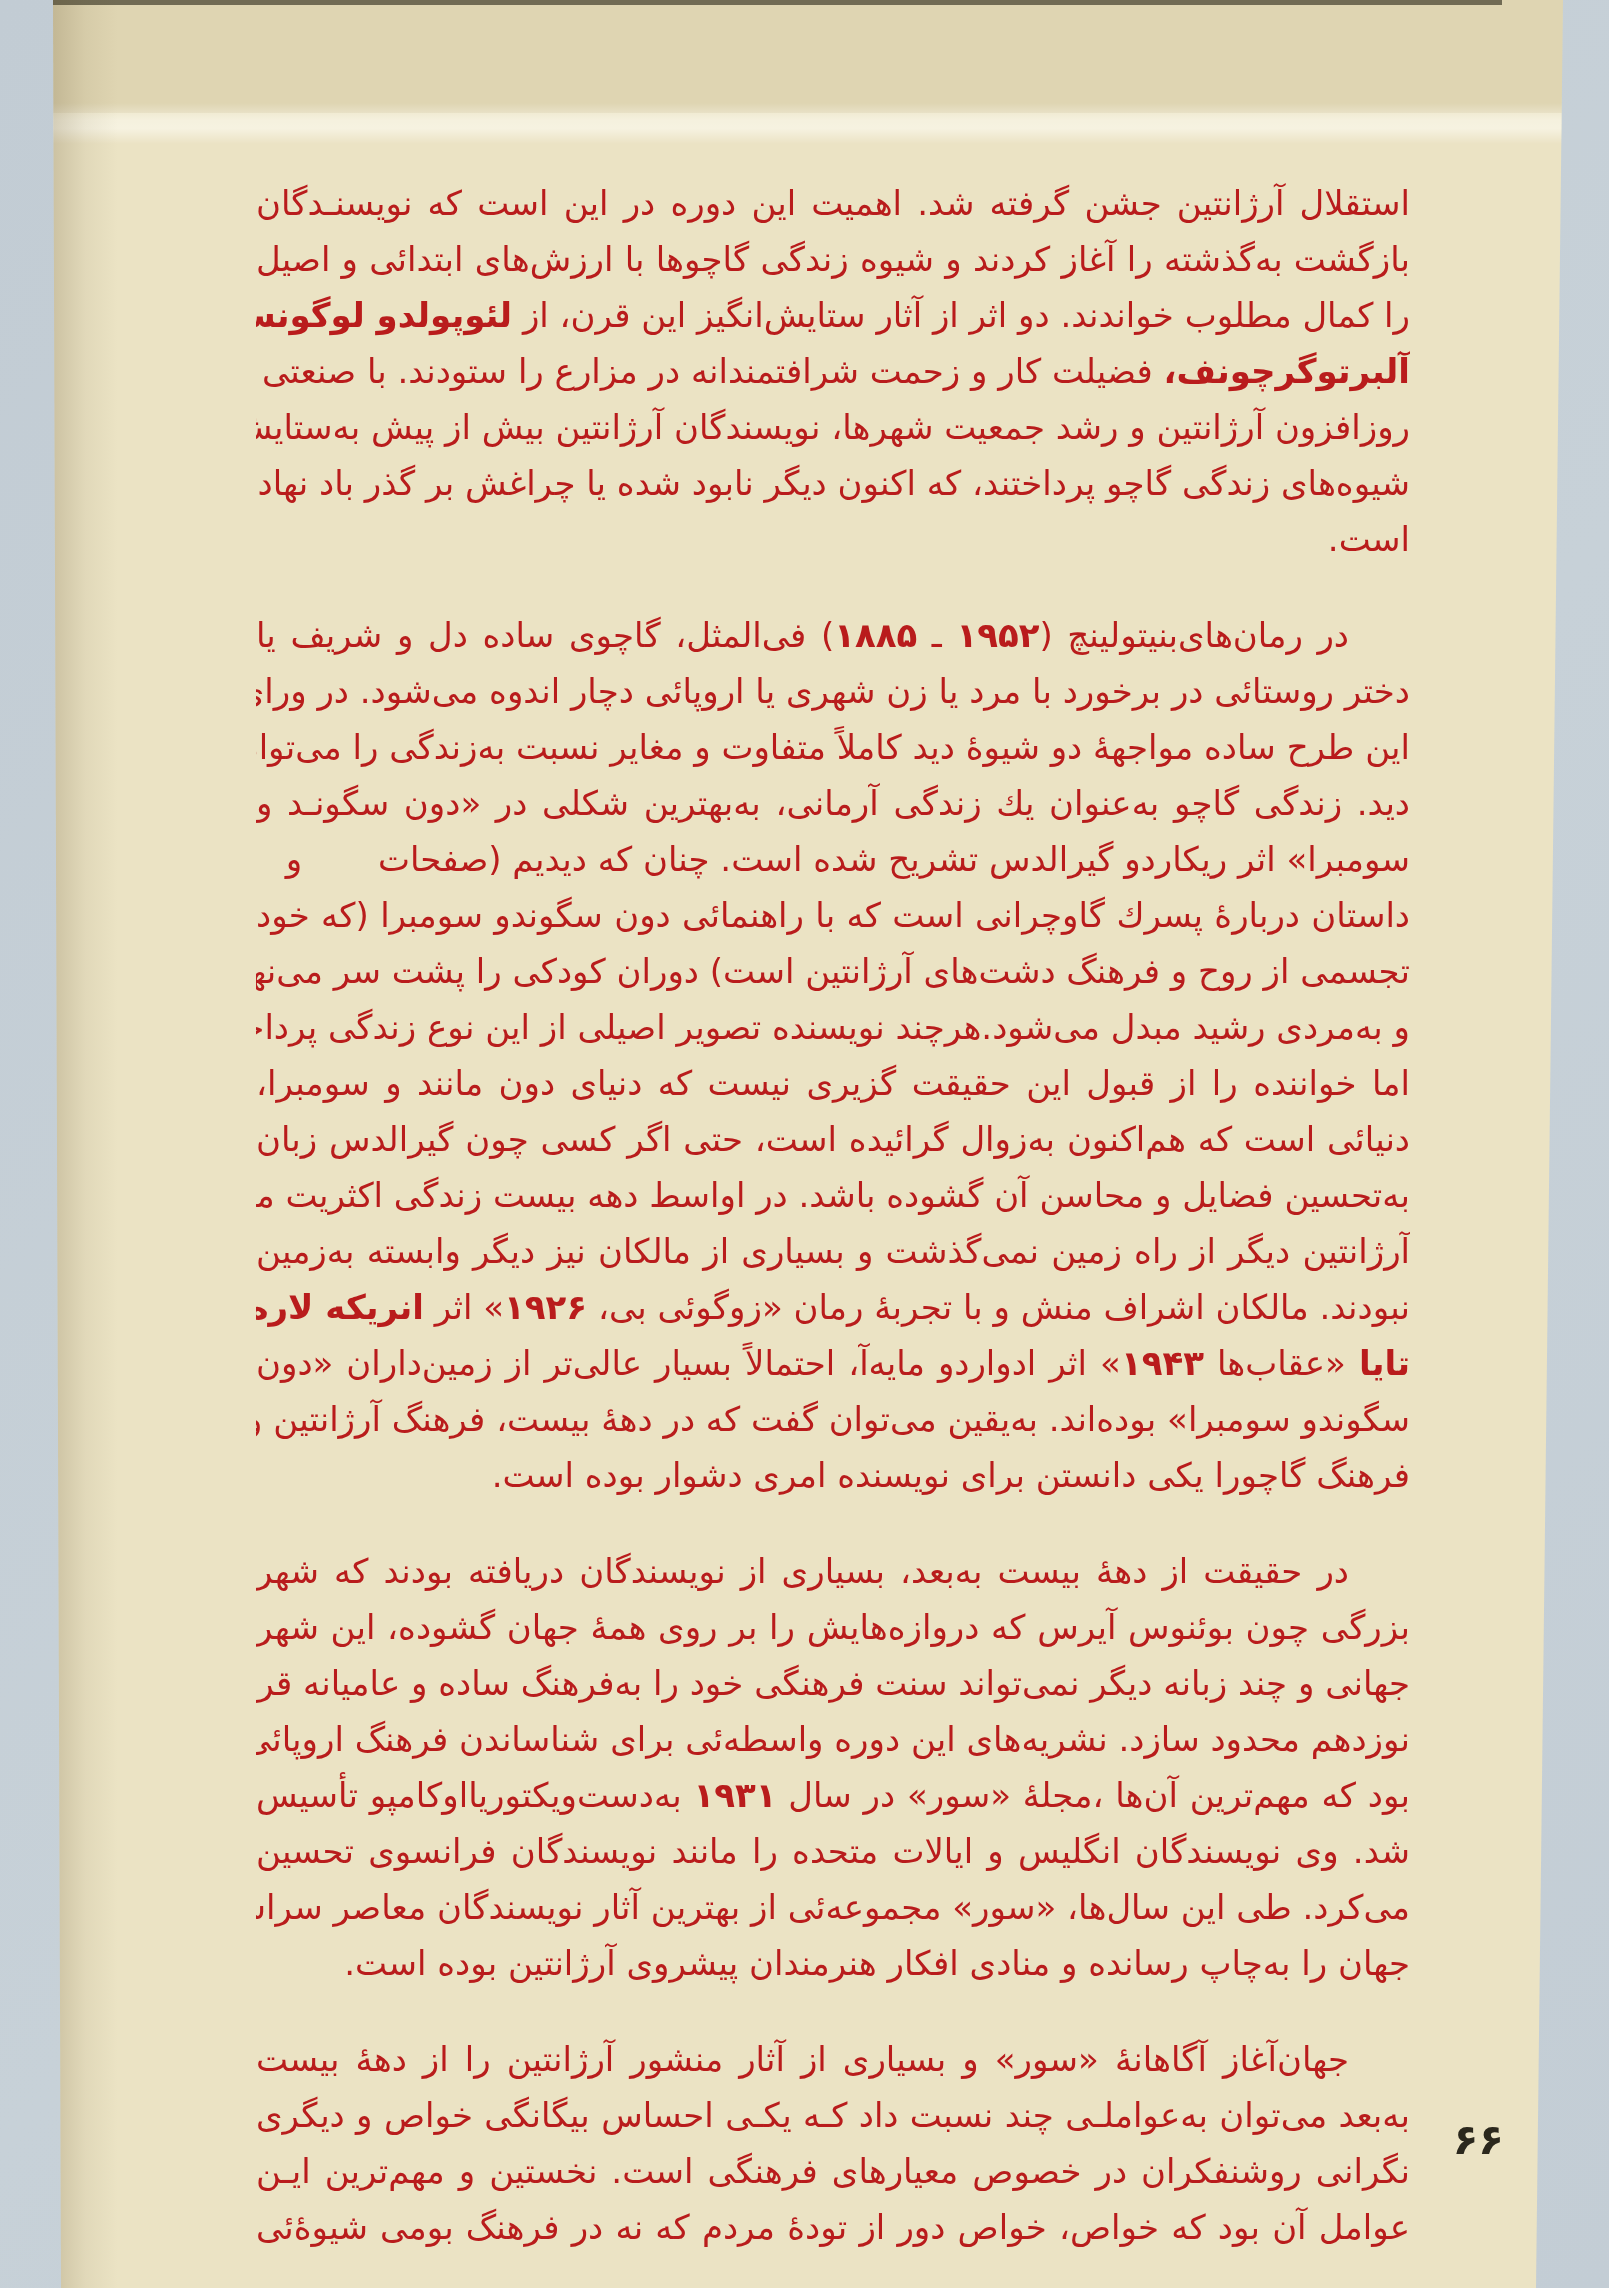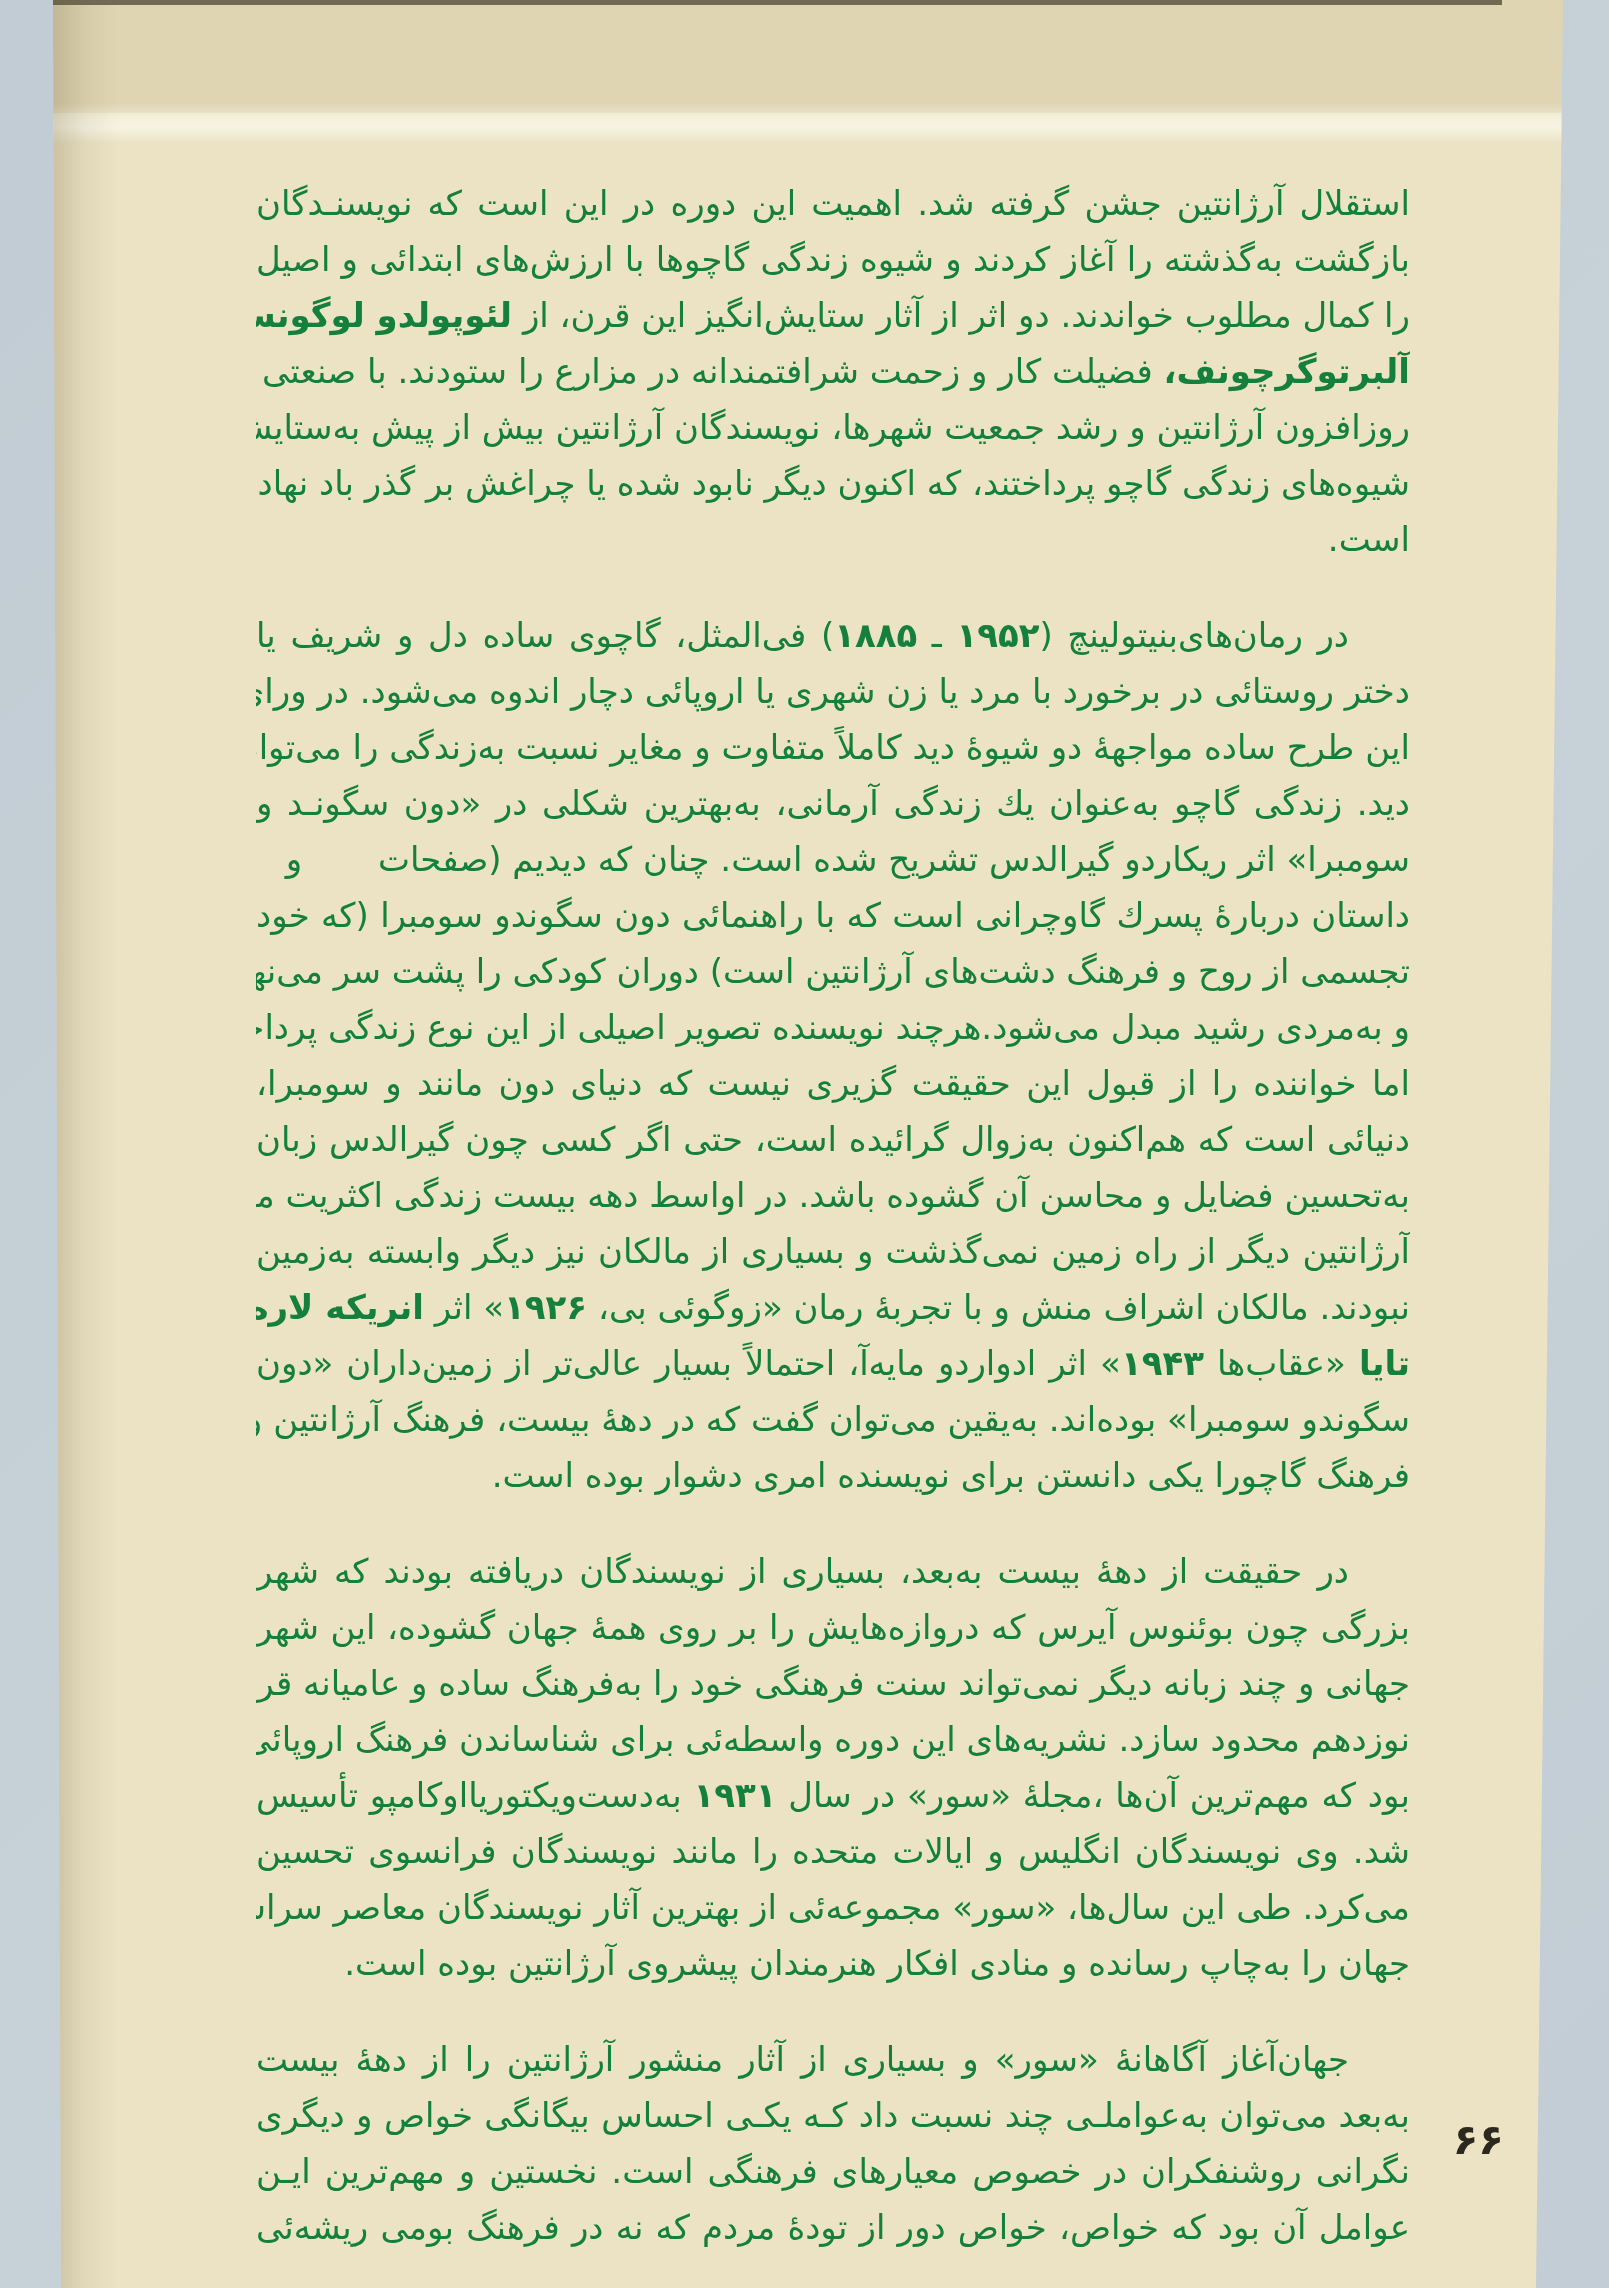--- a/index.html
+++ b/index.html
@@ -57,21 +57,21 @@
       rgba(95,78,44,0.07) 50%,
       rgba(95,78,44,0) 100%);
   }
   .text-block {
     position: absolute;
     top: 175px;
     right: 199px;
     width: 1154px;
     direction: rtl;
     font-size: 34px;
-    color: #15803d;
+    color: #b91c1c;
     letter-spacing: 0.2px;
   }
   .line {
     height: 56px;
     line-height: 56px;
     text-align: justify;
     text-align-last: justify;
     overflow: hidden;
     white-space: nowrap;
   }
@@ -134,18 +134,18 @@
       <div class="line"><span>بزرگی چون بوئنوس آیرس که دروازه‌هایش را بر روی همۀ جهان گشوده، این شهر</span></div>
       <div class="line"><span>جهانی و چند زبانه دیگر نمی‌تواند سنت فرهنگی خود را به‌فرهنگ ساده و عامیانه قرن</span></div>
       <div class="line"><span>نوزدهم محدود سازد. نشریه‌های این دوره واسطه‌ئی  برای شناساندن فرهنگ اروپائی</span></div>
       <div class="line"><span>بود که مهم‌ترین آن‌ها ،مجلۀ «سور» در سال </span><span class="b">۱۹۳۱</span><span> به‌دست‌ویکتوریااوکامپو تأسیس</span></div>
       <div class="line"><span>شد. وی نویسندگان انگلیس و ایالات متحده را مانند نویسندگان فرانسوی تحسین</span></div>
       <div class="line"><span>می‌کرد. طی این سال‌ها، «سور» مجموعه‌ئی از بهترین آثار نویسندگان معاصر سراسر</span></div>
       <div class="line end"><span>جهان را به‌چاپ رسانده و منادی افکار هنرمندان پیشروی آرژانتین بوده است.</span></div>
       <div class="line indent"><span>جهان‌آغاز آگاهانۀ «سور» و بسیاری از آثار منشور آرژانتین را از دهۀ بیست</span></div>
       <div class="line"><span>به‌بعد می‌توان به‌عواملـی چند نسبت داد کـه یکـی احساس بیگانگی خواص و دیگری</span></div>
       <div class="line"><span>نگرانی روشنفکران در خصوص معیارهای فرهنگی است. نخستین و مهم‌ترین ایـن</span></div>
-      <div class="line"><span>عوامل آن بود که خواص، خواص دور از تودۀ مردم که نه در فرهنگ بومی ریشه‌ئی</span></div>
+      <div class="line"><span>عوامل آن بود که خواص، خواص دور از تودۀ مردم که نه در فرهنگ بومی شیوۀ‌ئی</span></div>
     </div>
 
   <div class="page-num">۶۶</div>
 </div>
 
 
 </body></html>

